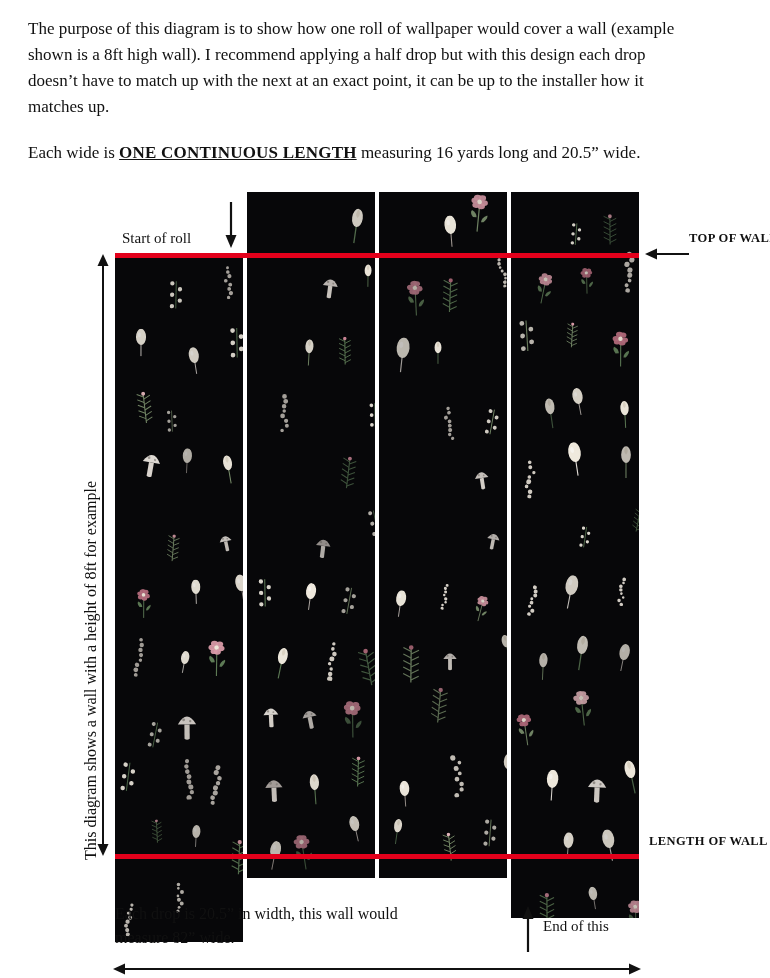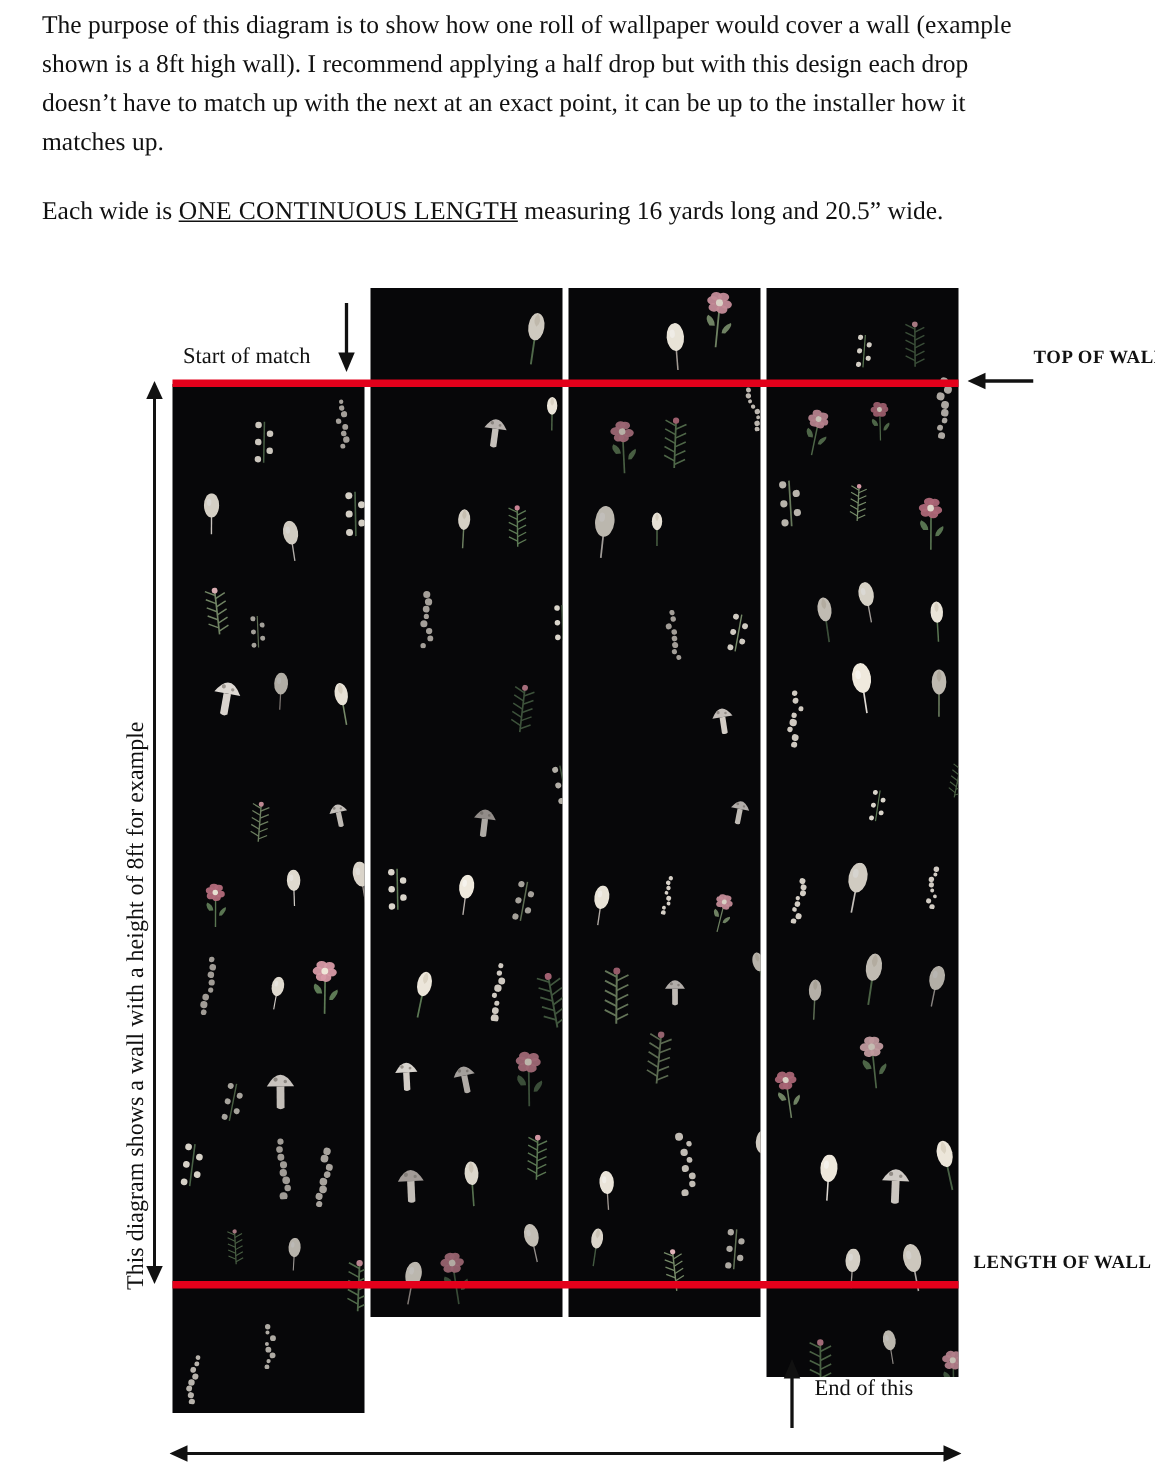--- a/index.html
+++ b/index.html
@@ -19,24 +19,24 @@
   
   .intro {
     position: absolute;
     left: 28px;
     top: 0px;
     width: 660px;
     font-size: 17px;
     line-height: 26px;
   }
   .intro p {
-    margin: 4px 0 20px 0;
+    margin: 16px 0 20px 0;
   }
   .strong-underline {
-    font-weight: normal;
+    font-weight: bold;
     text-decoration: underline;
     letter-spacing: 0.2px;
   }
 
   
   .diagram {
     position: absolute;
     left: 0;
     top: 170px;
     width: 770px;
@@ -1043,21 +1043,21 @@
             <ellipse cx="8.798939082539498" cy="5.184576999525618" rx="3.1" ry="2.4" fill="#d79aa6" opacity="0.95"></ellipse>
             <ellipse cx="12.27712558085474" cy="5.7114290202252045" rx="3.1" ry="2.4" fill="#d79aa6" opacity="0.95"></ellipse>
             <circle cx="10" cy="9" r="2" fill="#efe6d8"></circle>
           </svg></div>
       </div>
     </div>
 
   <div class="redline" id="redtop" style="left: 115px; top: 83px; width: 524px; background: rgb(227, 0, 27);"></div>
   <div class="redline" id="redbottom" style="left: 115px; top: 684px; width: 524px; background: rgb(227, 0, 27);"></div>
 
-  <div class="label label-italic" style="left:122px; top:60px;">Start of match</div>
+  <div class="label label-italic" style="left:122px; top:60px;">Start of roll</div>
   <svg class="arrow-svg" style="left:222px; top:32px;" width="18" height="46" viewBox="0 0 18 46">
     <line x1="9" y1="0" x2="9" y2="36" stroke="#111" stroke-width="2.2"></line>
     <polygon points="9,46 3.5,33 14.5,33" fill="#111"></polygon>
   </svg>
 
   <div class="label label-small-caps" style="left:689px; top:61px;">TOP OF WALL</div>
   <svg class="arrow-svg" style="left:645px; top:76px;" width="44" height="16" viewBox="0 0 44 16">
     <line x1="44" y1="8" x2="10" y2="8" stroke="#111" stroke-width="2.2"></line>
     <polygon points="0,8 12,2.5 12,13.5" fill="#111"></polygon>
   </svg>
@@ -1070,20 +1070,22 @@
     <polygon points="7,0 1.5,12 12.5,12" fill="#111"></polygon>
     <polygon points="7,602 1.5,590 12.5,590" fill="#111"></polygon>
   </svg>
 
   <div class="label label-italic" style="left:543px; top:748px;">End of this</div>
   <svg class="arrow-svg" style="left:519px; top:736px;" width="18" height="46" viewBox="0 0 18 46">
     <line x1="9" y1="10" x2="9" y2="46" stroke="#111" stroke-width="2.2"></line>
     <polygon points="9,0 3.5,13 14.5,13" fill="#111"></polygon>
   </svg>
 
+  <div class="bottom-note" style="left:115px; top:732px; width:380px;">Each drop is 20.5” in width, this wall would
+measure 82” wide.</div>
 
   <svg class="arrow-svg" style="left:113px; top:792px;" width="528" height="14" viewBox="0 0 528 14">
     <line x1="6" y1="7" x2="522" y2="7" stroke="#111" stroke-width="2"></line>
     <polygon points="0,7 12,1.5 12,12.5" fill="#111"></polygon>
     <polygon points="528,7 516,1.5 516,12.5" fill="#111"></polygon>
   </svg>
 
 </div>
 
 </body></html>

